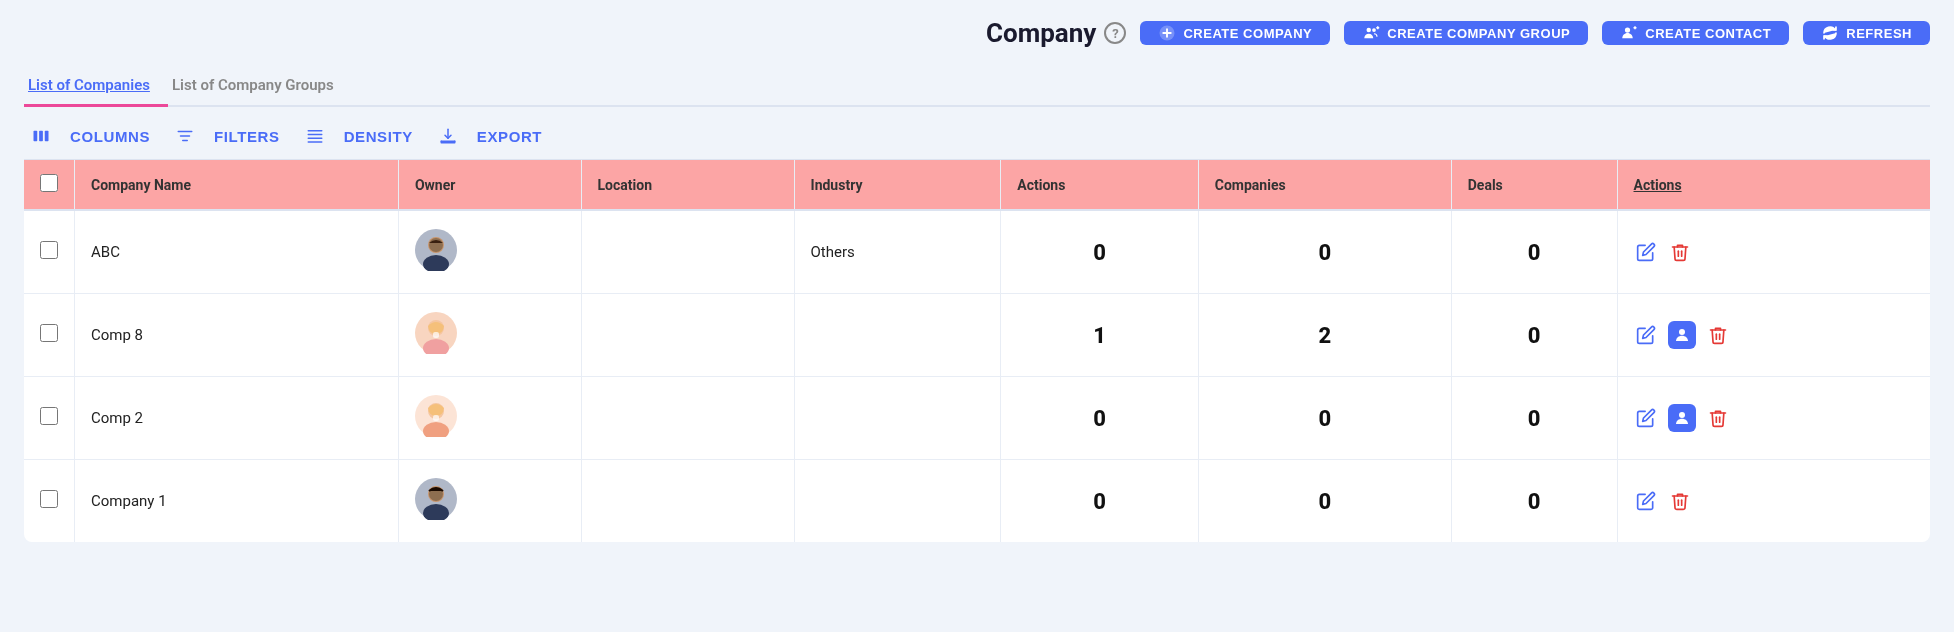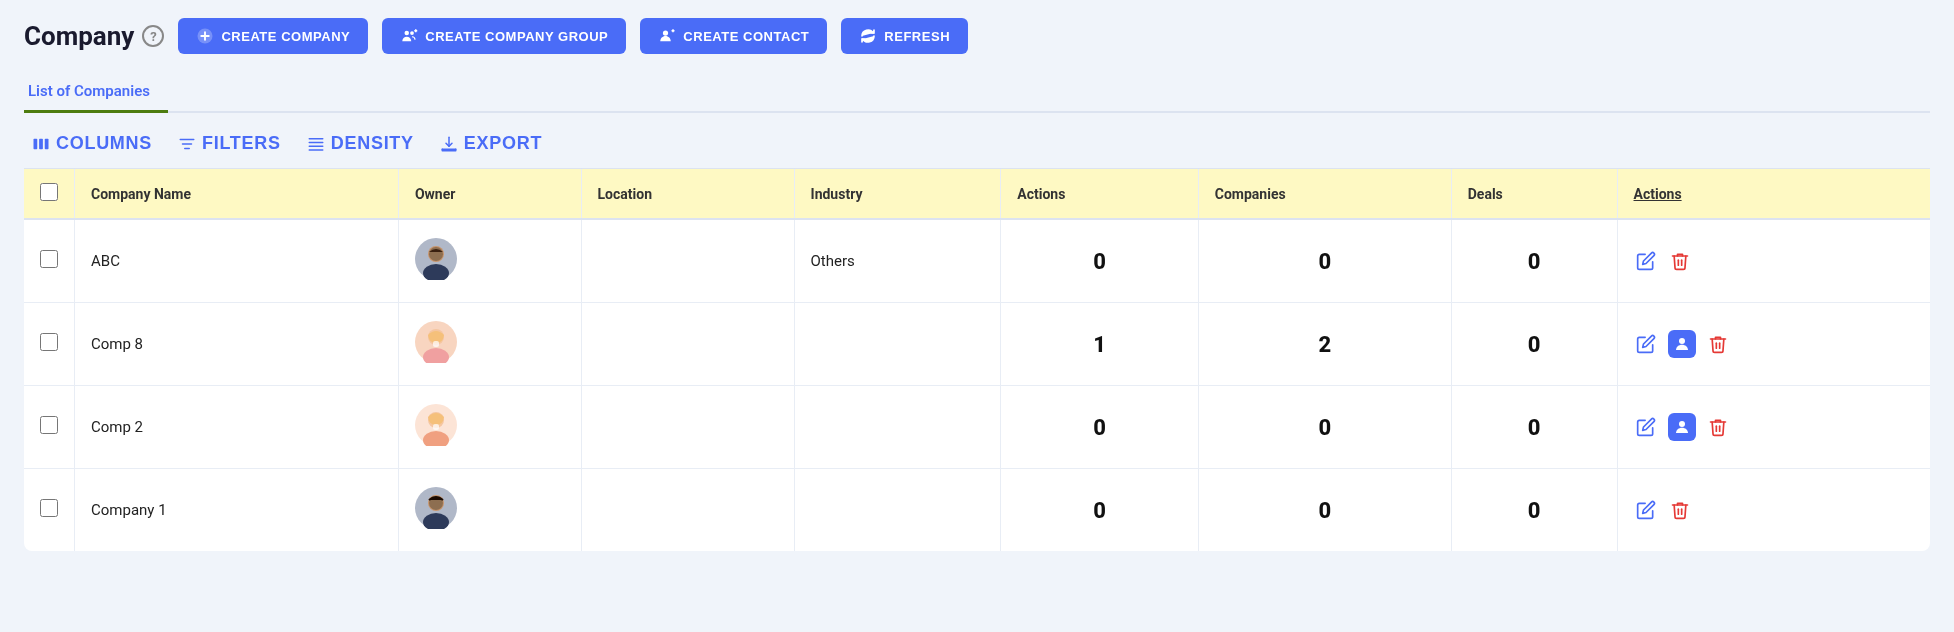--- a/index.html
+++ b/index.html
@@ -12,20 +12,21 @@
     .page-wrapper {
       background: #f0f4fa;
       min-height: 632px;
       padding: 18px 24px 18px 24px;
     }
     .header-row {
       display: flex;
       align-items: center;
       gap: 14px;
       margin-bottom: 18px;
+      justify-content: flex-end;
     }
     .page-title {
       font-size: 26px;
       font-weight: 700;
       color: #1a1a2e;
       display: flex;
       align-items: center;
       gap: 8px;
     }
     .help-icon {
@@ -38,21 +39,21 @@
       border: 2px solid #888;
       color: #888;
       font-size: 13px;
       font-weight: 700;
       cursor: pointer;
     }
     .btn {
       display: inline-flex;
       align-items: center;
       gap: 7px;
-      padding: 9px 18px;
+      padding: 3px 18px;
       border-radius: 6px;
       border: none;
       cursor: pointer;
       font-size: 13px;
       font-weight: 700;
       letter-spacing: 0.04em;
       color: #fff;
       background: #4a6cf7;
       transition: background 0.15s;
     }
@@ -67,55 +68,56 @@
       padding: 10px 18px 10px 4px;
       font-size: 15px;
       font-weight: 600;
       color: #888;
       cursor: pointer;
       border-bottom: 3px solid transparent;
       margin-bottom: -2px;
     }
     .tab.active {
       color: #4a6cf7;
-      border-bottom: 3px solid #4d7c0f;
+      border-bottom: 3px solid #ec4899;
+      text-decoration: underline;
     }
     .toolbar-row {
       display: flex;
       align-items: center;
       gap: 0;
       padding: 14px 0 8px 0;
       border-bottom: 1px solid #dce3f0;
       margin-bottom: 0;
     }
     .toolbar-btn {
       display: inline-flex;
       align-items: center;
-      gap: 6px;
+      gap: 20px;
       padding: 6px 18px 6px 8px;
       background: none;
       border: none;
       cursor: pointer;
-      font-size: 18px;
+      font-size: 15px;
       font-weight: 700;
       color: #4a6cf7;
       letter-spacing: 0.04em;
     }
     .toolbar-btn svg { width: 18px; height: 18px; }
     .table-container {
       background: #fff;
       border-radius: 0 0 8px 8px;
       overflow: hidden;
     }
     table {
       width: 100%;
       border-collapse: collapse;
     }
     thead tr {
-      background: #fef9c3;
+      background: #fca5a5;
       border-bottom: 2px solid #dce3f0;
     }
     th {
       padding: 14px 16px;
       text-align: left;
       font-size: 14px;
       font-weight: 700;
       color: #333;
       border-right: 1px solid #e8edf5;
       white-space: nowrap;
@@ -217,20 +219,21 @@
           <polyline points="20 4 20 8 16 8"></polyline>
           <path d="M20 12a8 8 0 0 1-14.9 4"></path>
           <polyline points="4 20 4 16 8 16"></polyline>
         </svg>
       <span>REFRESH</span>
     </button>
   </div>
 
   <div class="tabs-row">
     <div class="tab active">List of Companies</div>
+    <div class="tab">List of Company Groups</div>
   </div>
 
   <div class="toolbar-row">
     <button class="toolbar-btn">
       <svg width="18" height="18" viewBox="0 0 24 24" fill="none">
         <rect x="2" y="5" width="5" height="14" rx="1" fill="#4a6cf7"></rect>
         <rect x="9.5" y="5" width="5" height="14" rx="1" fill="#4a6cf7"></rect>
         <rect x="17" y="5" width="5" height="14" rx="1" fill="#4a6cf7"></rect>
       </svg>
       <span>COLUMNS</span>

